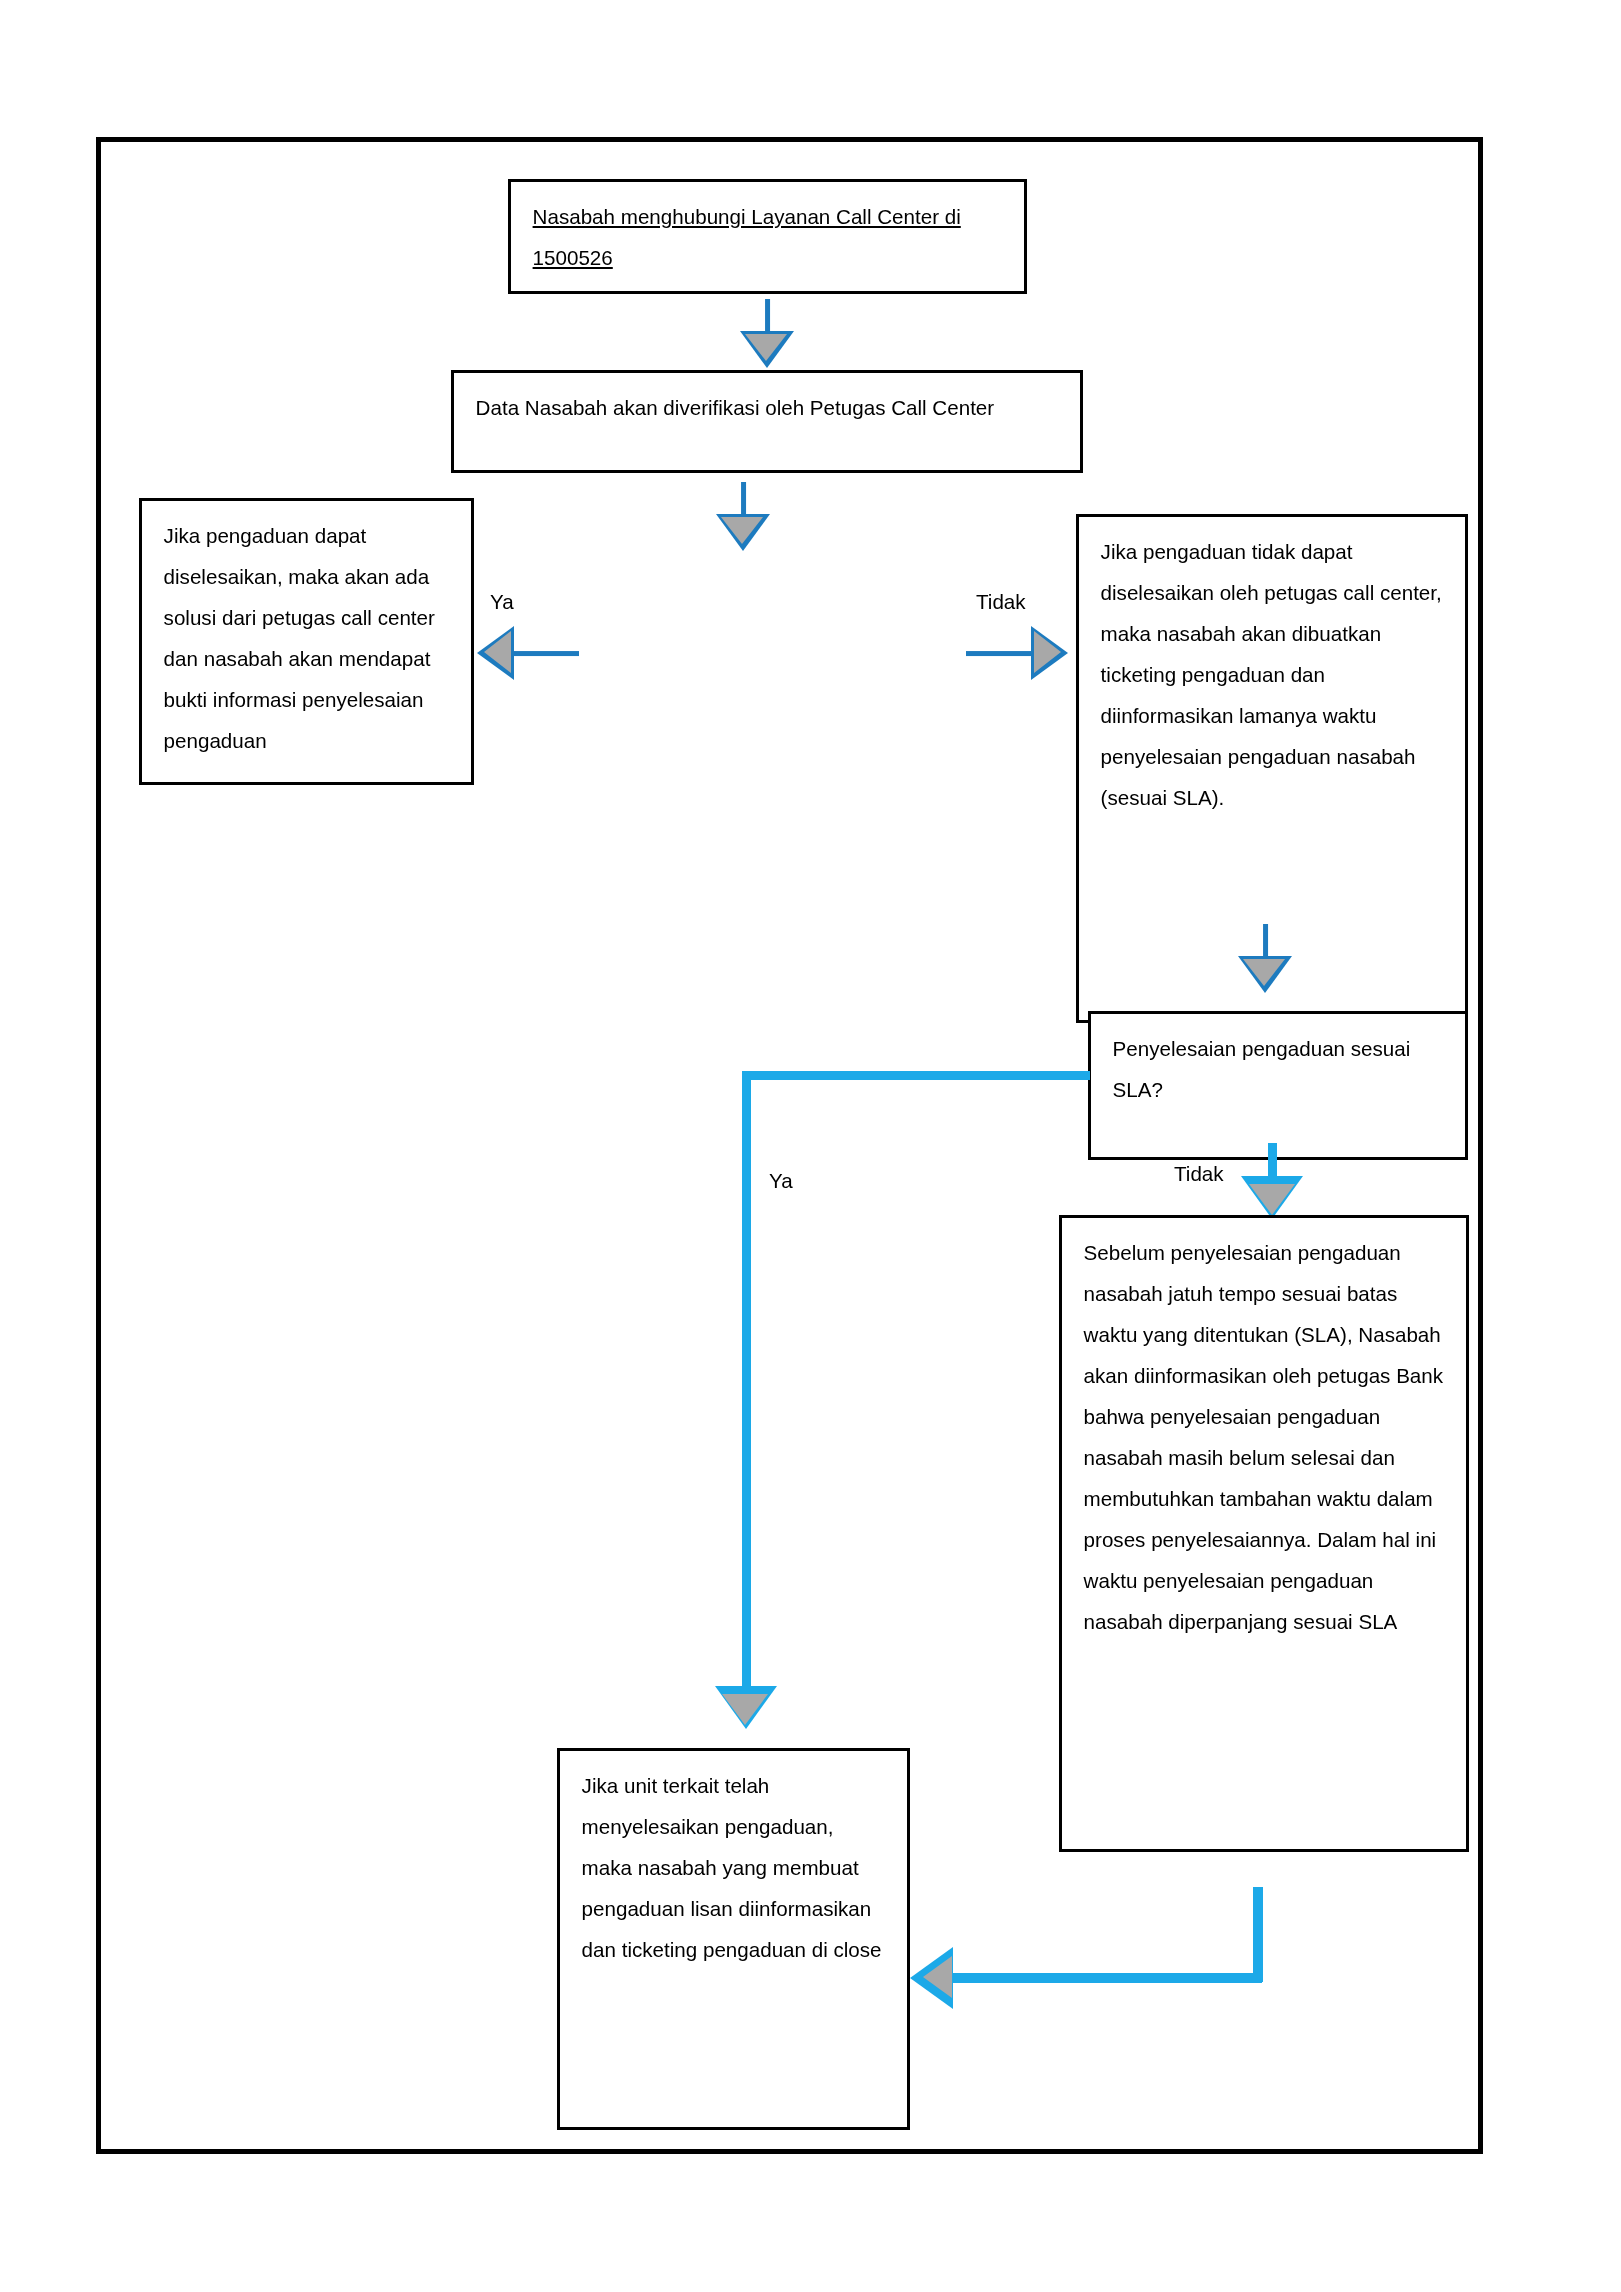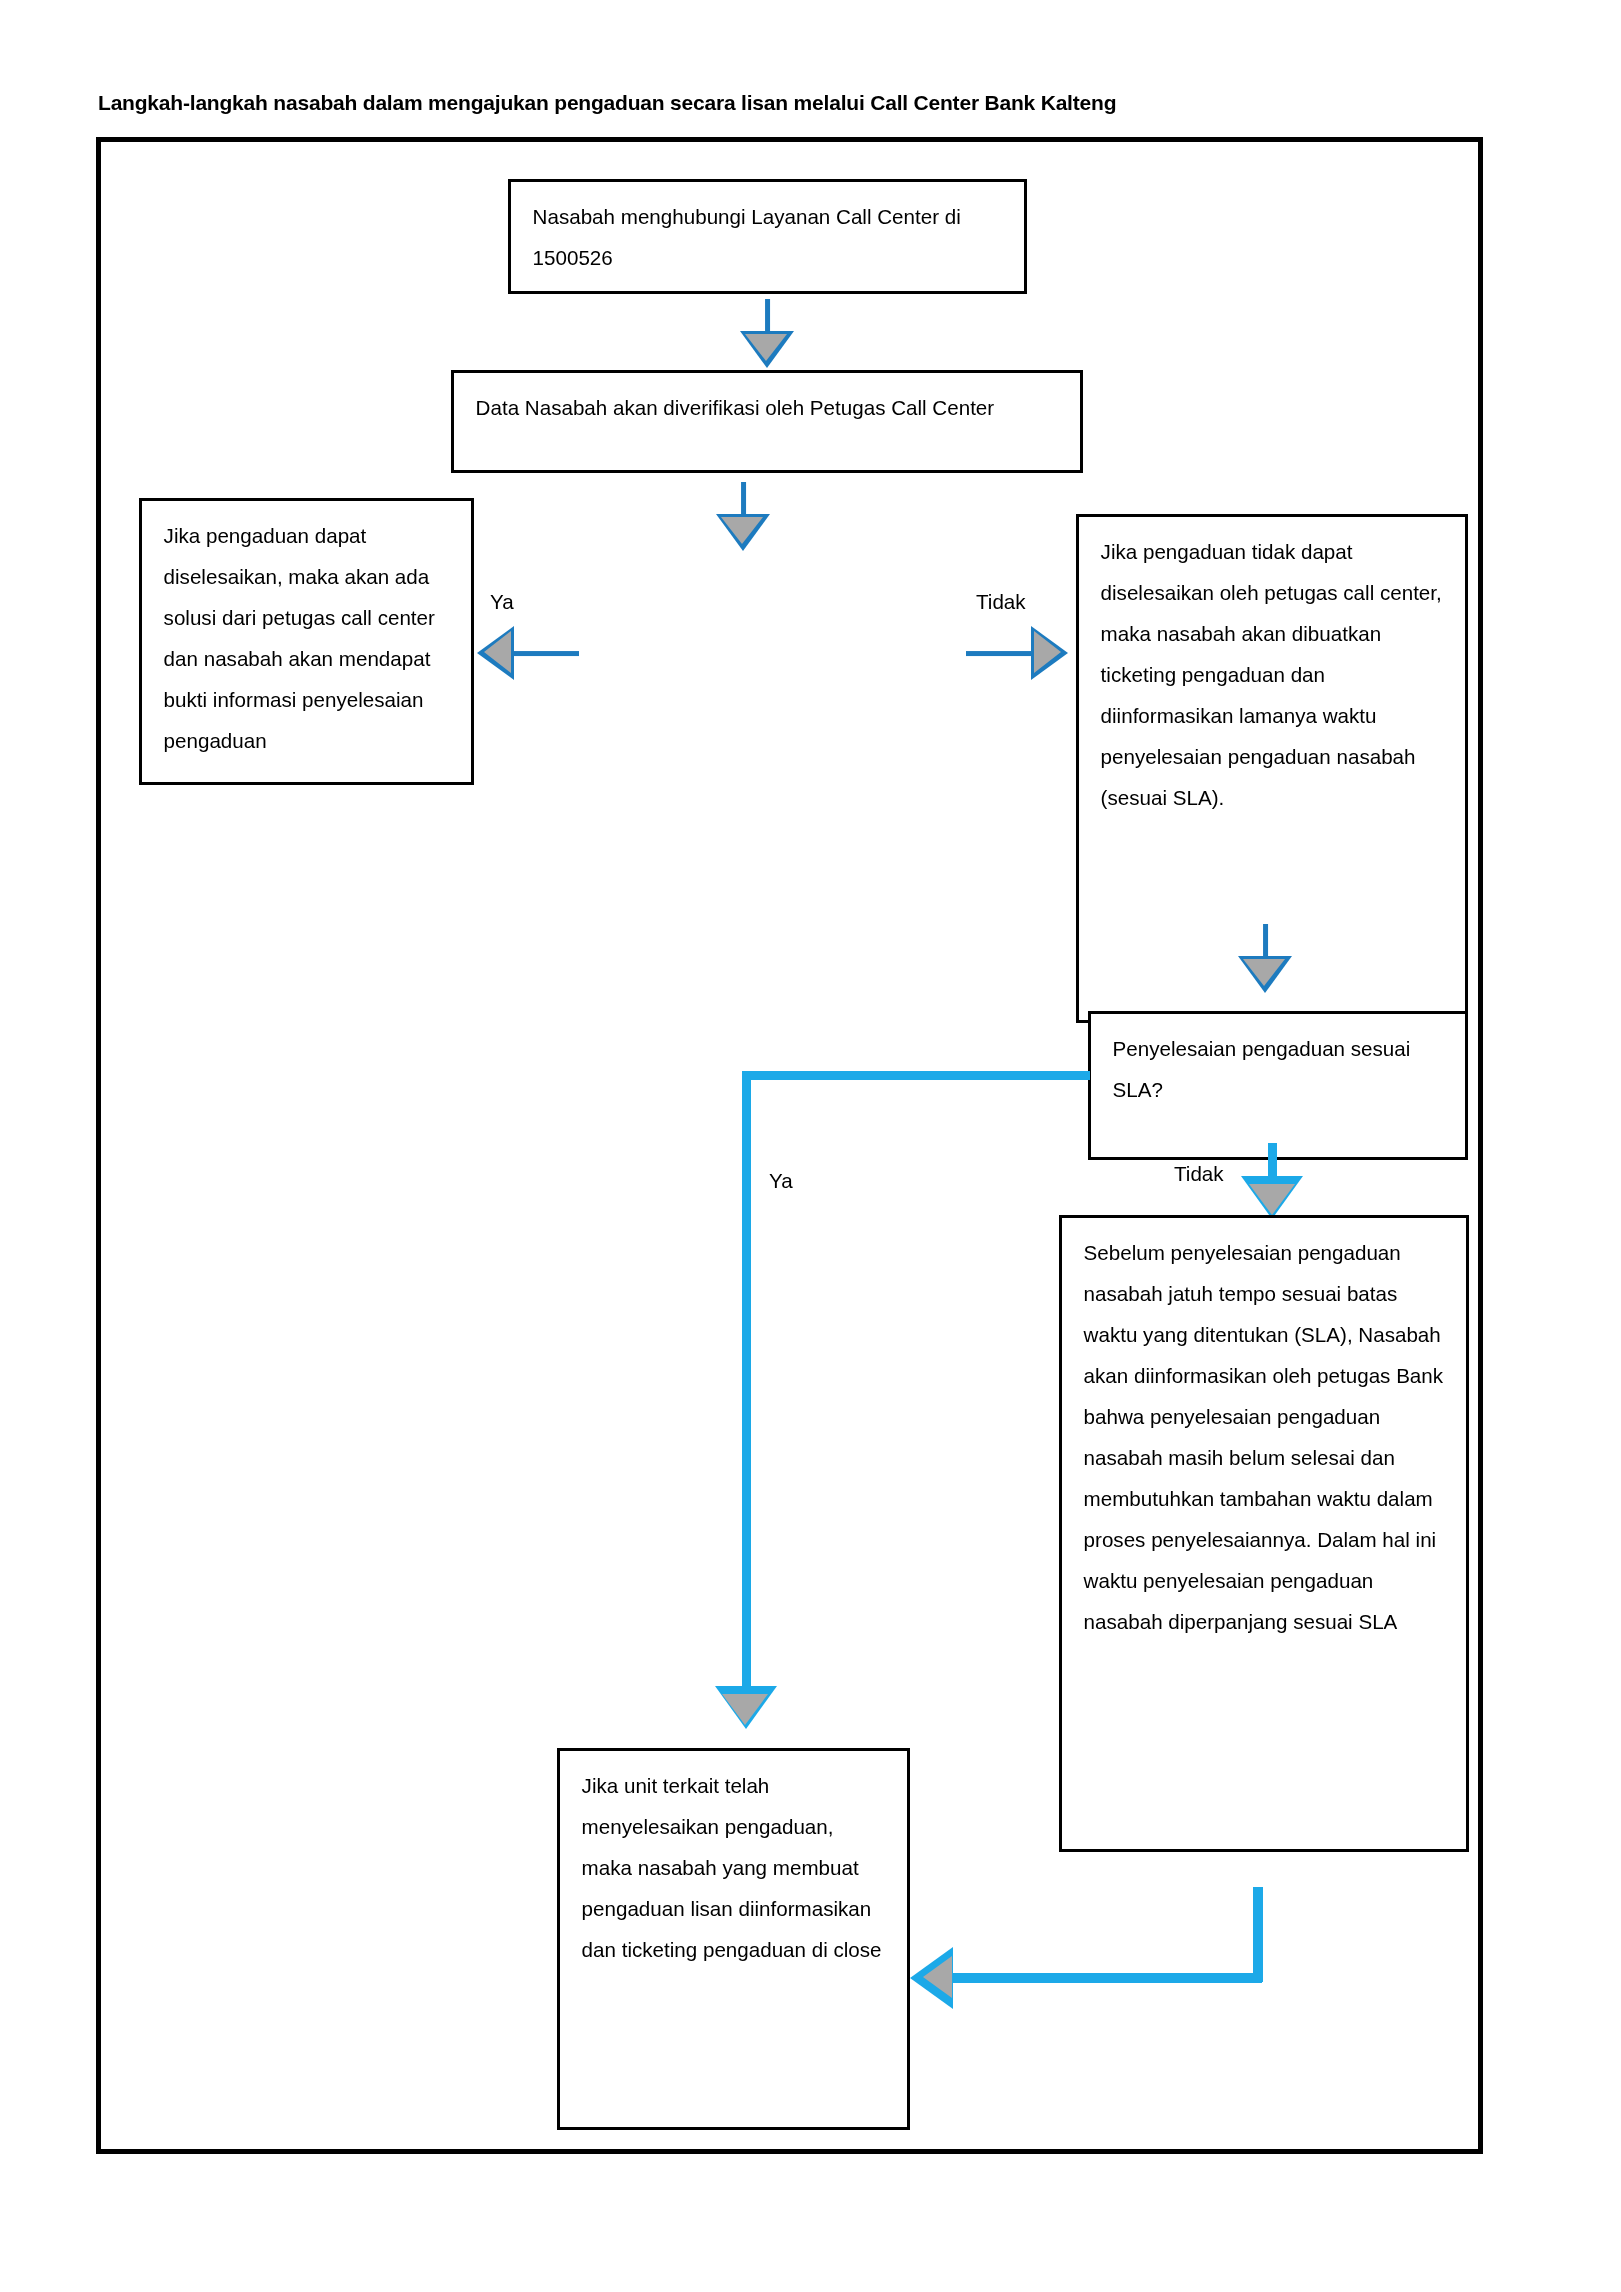--- a/index.html
+++ b/index.html
@@ -143,25 +143,24 @@
     border-top: 21.6px solid transparent;
     border-bottom: 21.6px solid transparent;
     border-right: 29px solid #A8A8A8;
   }
 </style>
 </head>
 <body>
 
 <div id="page">
 
-  <div class="title">Langkah-langkah nasabah dalam mengajukan pengaduan secara lisan melalui Call Center Bank Kalteng</div>
 
   <div class="frame"></div>
 
-  <div class="node thick" style="left:508px; top:179px; width:519px; height:115px;">
+  <div class="node thick" style="left:508px; top:179px; width:519px; height:115px;text-decoration:underline;">
     <span>Nasabah menghubungi Layanan Call Center di 1500526</span>
   </div>
 
   <div class="arrow arrow-down" style="left:740px; top:299px; width:55px; height:69px;">
     <div class="shaft" style="height:37px;"></div>
     <div class="head head-outer"></div>
     <div class="head head-inner"></div>
   </div>
 
   <div class="node thick" style="left:451px; top:370px; width:632px; height:103px;">

